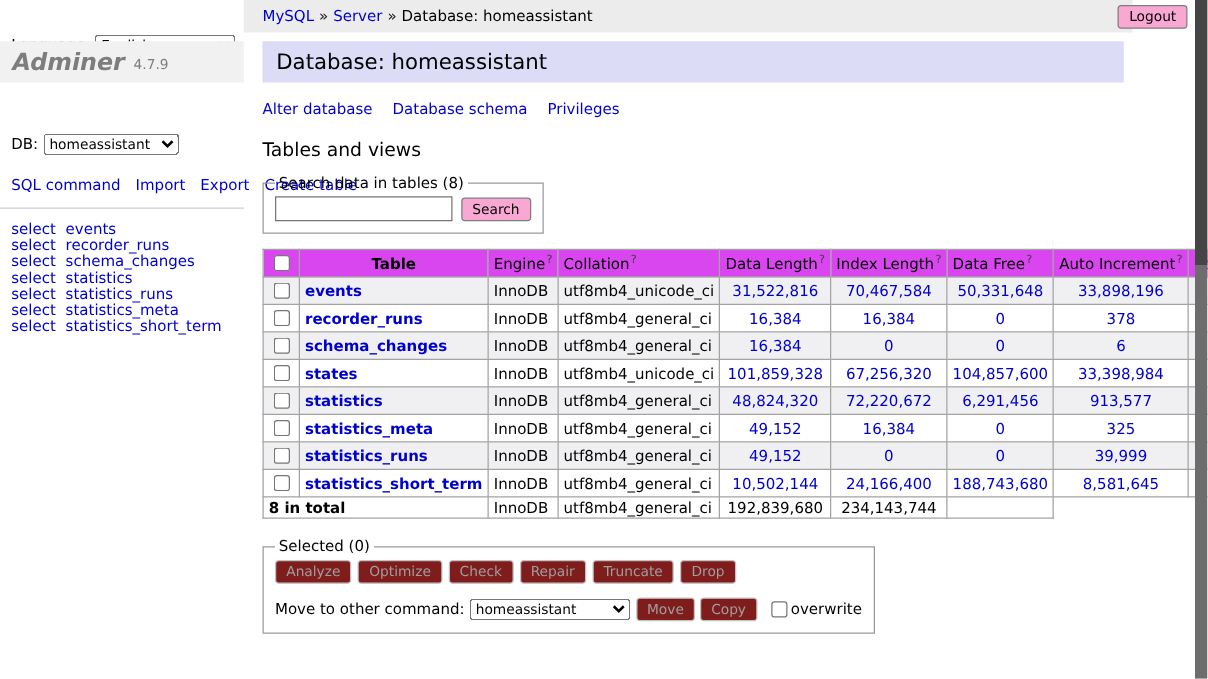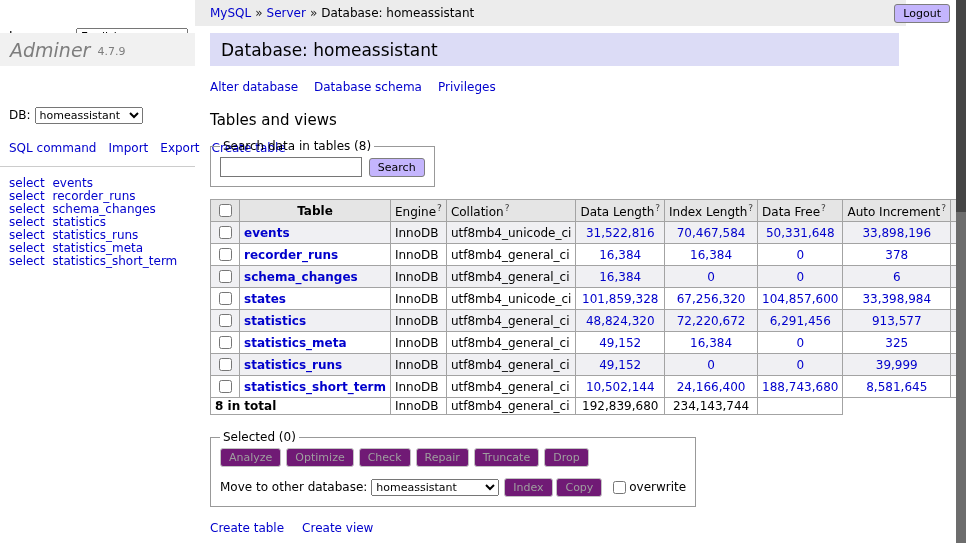--- a/index.html
+++ b/index.html
@@ -10,40 +10,40 @@
     overflow: hidden;
     background: #fff;
     color: #000;
     font-family: "DejaVu Sans", "Liberation Sans", sans-serif;
     font-size: 12px;
   }
   a { color: #0000cc; text-decoration: none; cursor: pointer; }
   select { font-family: "DejaVu Sans", sans-serif; font-size: 11px; margin-top: 23px; }
   button {
     font-family: "DejaVu Sans", sans-serif; font-size: 11px;
-    background: #c4b5fd; border: 1px solid #7e7e7e; border-radius: 3px;
+    background: #f9a8d4; border: 1px solid #7e7e7e; border-radius: 3px;
     padding: 2px 8px; color: #000; cursor: pointer;
   }
-  button:disabled { color: #9f9f9f; border-color: #c3c3c3; background: #701a75; cursor: default; }
+  button:disabled { color: #9f9f9f; border-color: #c3c3c3; background: #7f1d1d; cursor: default; }
   input[type="text"] { font-family: "DejaVu Sans", sans-serif; font-size: 12px; border: 1px solid #767676; padding: 2px 3px; }
 
   
   .lang-row { position: absolute; left: 0; top: 0; padding: 5px 9px; white-space: nowrap; }
   .lang-row select { width: 112px; }
   .breadcrumb {
     position: absolute; left: 195px; top: 0; width: 711px; height: 26px;
     background: #ececec; padding: 6px 15px; white-space: nowrap;
   }
   .breadcrumb .sep { margin: 0 4px; color: #222; }
   .logout-btn { position: absolute; top: 4px; right: 16px; }
 
   
   #sidebar { position: absolute; left: 0; top: 33px; width: 195px; }
   .adminer-band { background: #f1f1f1; height: 33px; padding: 4px 10px; display: flex; align-items: center; gap: 7px; }
-  .adminer-name { font-style: italic; font-size: 19px; color: #7d7d7d; }
+  .adminer-name { font-style: italic; font-size: 19px; color: #7d7d7d; font-weight: bold; }
   .adminer-ver { font-size: 11px; color: #7d7d7d; position: relative; top: 2px; }
   .db-row { padding: 18px 9px 0; }
   .db-row select { width: 108px; margin-left: 4px; }
   .side-links { margin: 14px 9px 8px; width: 168px; line-height: 1.7; }
   .side-links a { margin-right: 12px; white-space: nowrap; }
   #sidebar hr { border: none; border-top: 1px solid #ccc; margin: 8px 0 10px; }
   .tbl-links { padding: 0 9px; }
   .tbl-links div { line-height: 13px; white-space: nowrap; }
   .tbl-links a { margin-right: 4px; }
 
@@ -58,21 +58,21 @@
   h3 { font-size: 15px; font-weight: normal; margin: 17px 0 10px; }
 
   fieldset { border: 1px solid #999; margin: 0; padding: 4px 9px 9px; display: inline-block; }
   legend { font-size: 12px; padding: 0 3px; }
   .search-fs { margin-bottom: 12px; }
   .search-fs input { width: 142px; }
   .search-fs button { margin-left: 3px; }
 
   table { border-collapse: collapse; font-size: 12px; }
   th, td { border: 1px solid #a3a3a3; padding: 1px 4px; height: 16px; white-space: nowrap; }
-  thead th { background: #e5e5e5; font-weight: normal; text-align: left; }
+  thead th { background: #d946ef; font-weight: normal; text-align: left; }
   thead th.c0 { font-weight: bold; text-align: center; }
   sup { font-size: 9px; color: #3c3c3c; margin-left: 1px; }
   tr.odd td { background: #f0f0f3; }
   td.num { text-align: center; }
   .c-chk { text-align: center; width: 22px; }
   th.c0 { width: 124px; } th.c1 { width: 48px; } th.c2 { width: 98px; }
   th.c3 { width: 74px; } th.c4 { width: 76px; text-align: center; } th.c5 { width: 64px; }
   th.c6 { width: 82px; } th.c7 { width: 58px; }
   td.name a { font-weight: bold; }
   td.total-label { font-weight: bold; }
@@ -252,29 +252,28 @@
           <td class="num">234,143,744</td>
           <td class="num"></td>
         </tr>
       </tbody>
   </table>
 
   <fieldset class="selected-fs">
     <legend>Selected (0)</legend>
     <div class="ops-row"><button disabled="">Analyze</button><button disabled="">Optimize</button><button disabled="">Check</button><button disabled="">Repair</button><button disabled="">Truncate</button><button disabled="">Drop</button></div>
     <div class="move-row">
-      <span>Move to other database:</span><select>
+      <span>Move to other command:</span><select>
         <option>homeassistant</option>
-      </select><button disabled="">Index</button>
+      </select><button disabled="">Move</button>
       <button disabled="">Copy</button>
       <label><input type="checkbox" style=""><span>overwrite</span></label>
     </div>
   </fieldset>
 
-  <p class="bottom-links"><a>Create table</a><a>Create view</a></p>
 
   
   
 
   
 </div>
 
 <div class="scrollbar">
   <div class="scroll-thumb"></div>
 </div>

